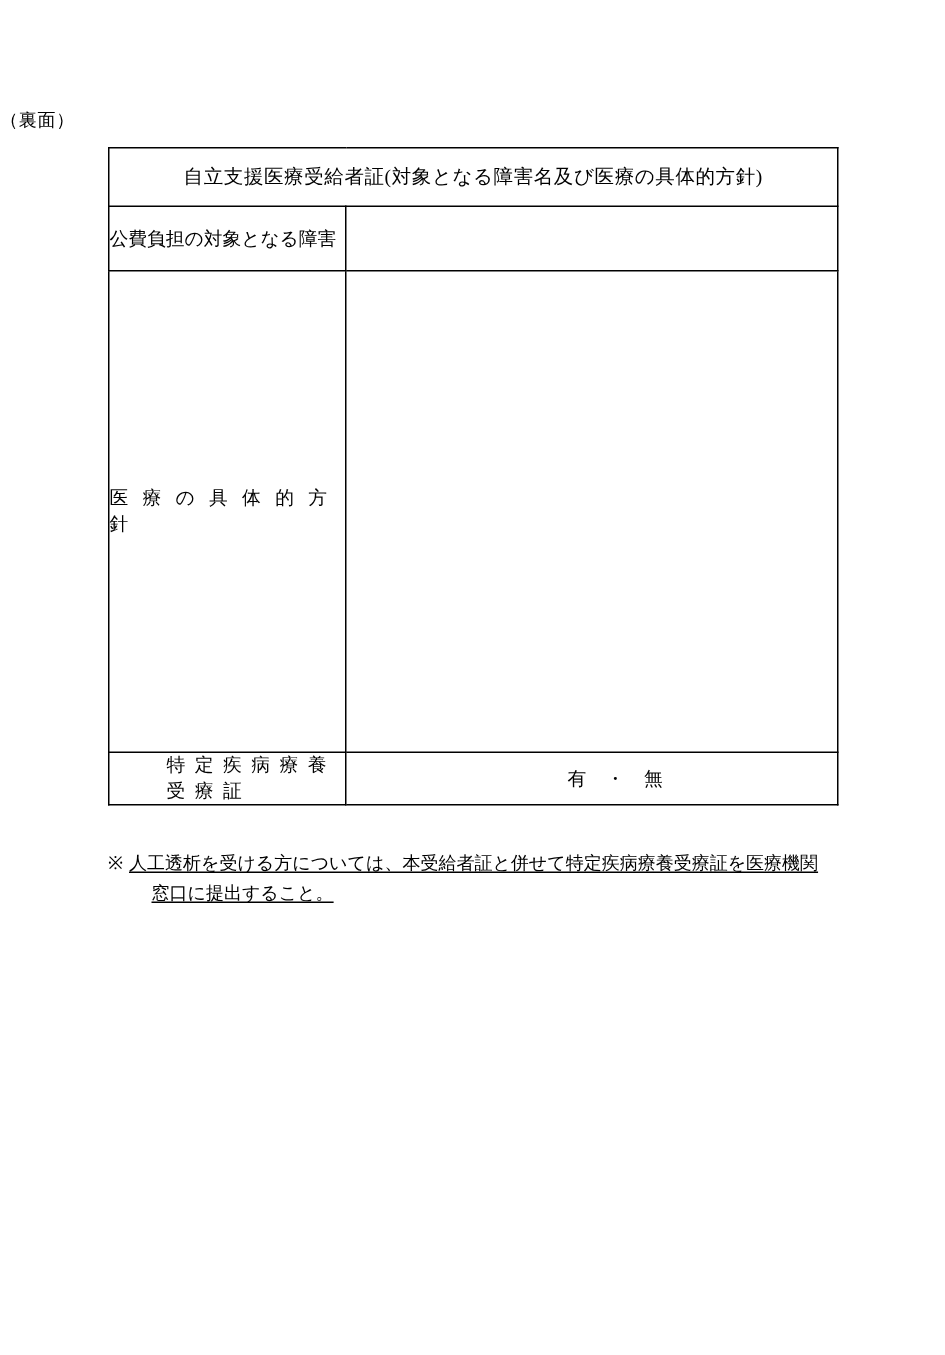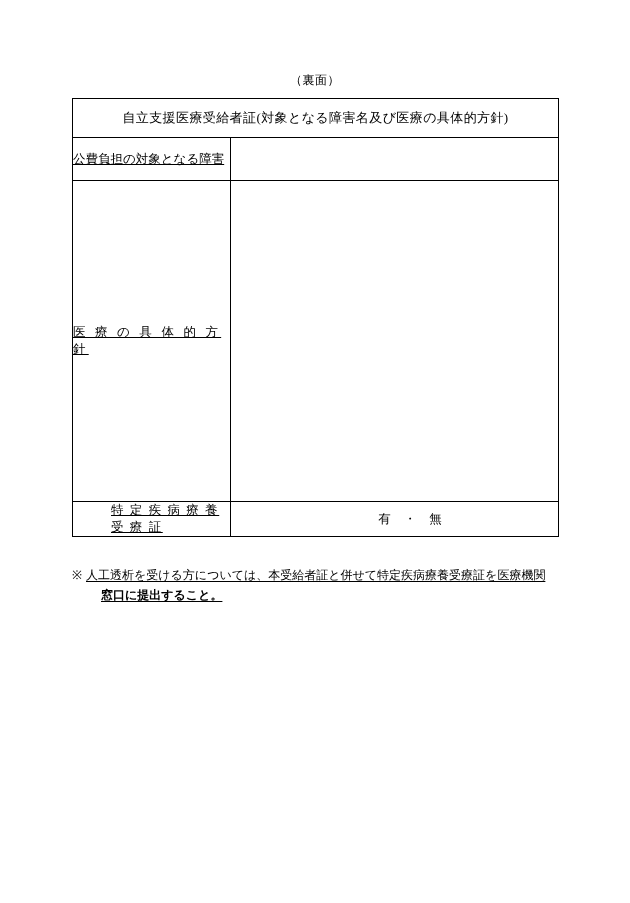--- a/index.html
+++ b/index.html
@@ -20,21 +20,20 @@
     left: 0;
     top: 0;
     width: 630px;
     height: 903px;
   }
   .header-note {
     position: absolute;
     left: 0;
     top: 72px;
     width: 630px;
-    text-align: center;
     font-size: 12px;
     letter-spacing: 0.5px;
   }
   .form-table {
     position: absolute;
     left: 72px;
     top: 98px;
     width: 486px;
     border-collapse: collapse;
     table-layout: fixed;
@@ -54,21 +53,20 @@
     letter-spacing: 0.4px;
   }
   .row-disability .label-cell {
     height: 42px;
   }
   .label-cell {
     width: 158px;
     padding-left: 10px;
     padding-right: 6px;
     vertical-align: middle;
-    text-decoration: underline;
   }
   .label-cell.center-label {
     text-align: left;
   }
   .value-cell {
     padding-left: 8px;
   }
   .row-policy .label-cell {
     height: 320px;
     vertical-align: middle;
@@ -111,21 +109,20 @@
     display: block;
     margin-left: 14px;
   }
   .footnote .ul {
     text-decoration: underline;
     text-underline-offset: 2px;
   }
   .line2 {
     display: block;
     margin-left: 15px;
-    font-weight: bold;
   }
 </style>
 </head>
 <body>
 
 <div class="page">
 
   <div class="header-note">（裏面）</div>
 
   <table class="form-table">

